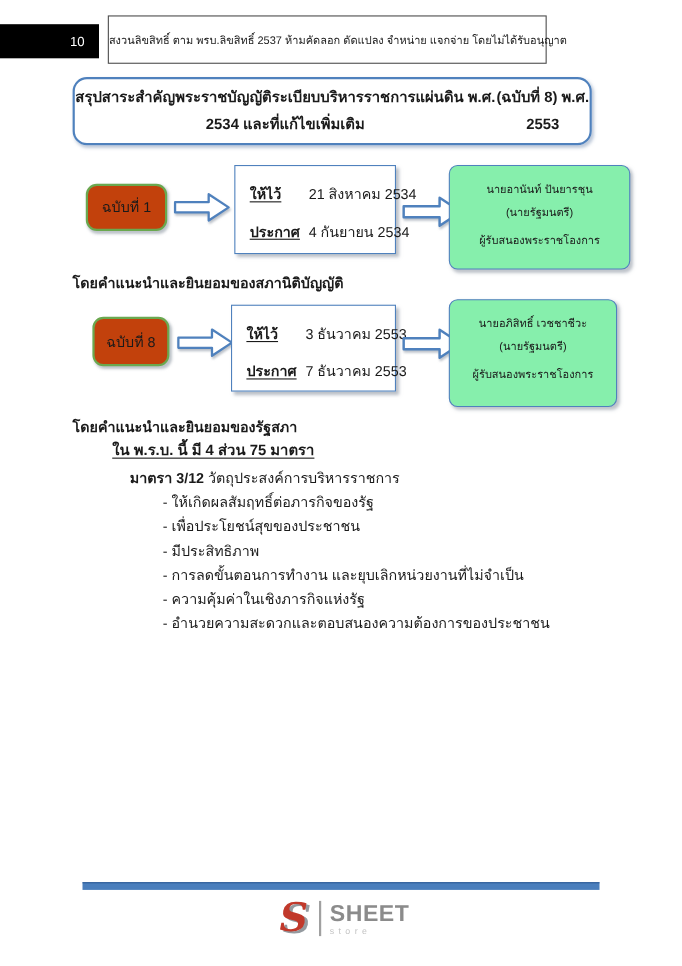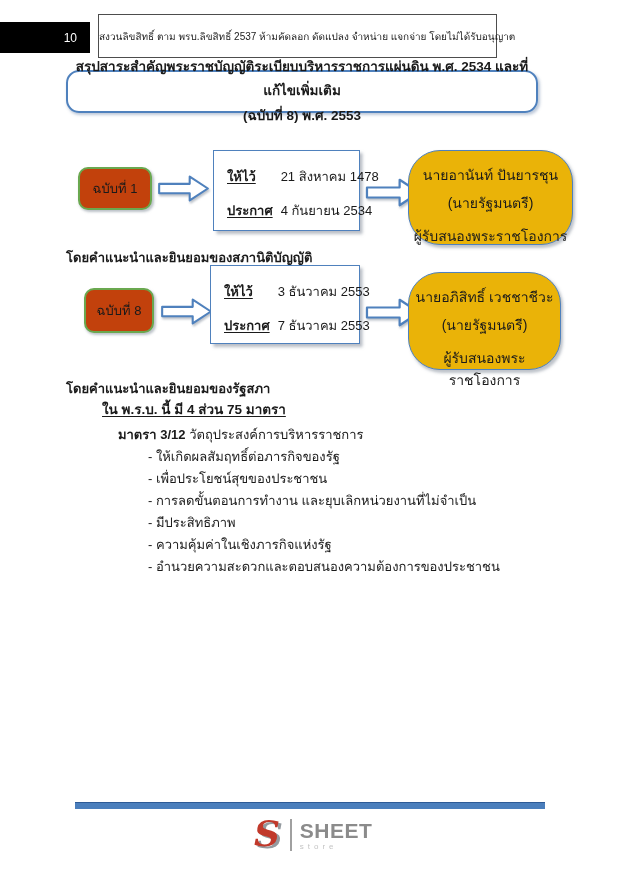--- a/index.html
+++ b/index.html
@@ -16,44 +16,44 @@
     padding-right:13px; box-sizing:border-box;
   }
   .copyright-box {
     position:absolute; left:98px; top:14px; width:399px; height:44px;
     border:1.5px solid #4d4d4d; box-sizing:border-box;
     display:flex; align-items:center; justify-content:flex-start;
     font-size:10px; white-space:nowrap;
   }
   
   .title-box {
-    position:absolute; left:66px; top:70px; width:472px; height:43px;
+    position:absolute; left:66px; top:70px; width:472px; height:62px;
     border:2.5px solid #4f81bd; border-radius:13px; box-sizing:border-box;
     box-shadow:1.5px 2px 3px rgba(110,135,170,.45);
-    display:flex; flex-direction:column; align-items:center; justify-content:center;
+    display:flex; align-items:center; justify-content:center;
     font-weight:bold; font-size:13.5px; line-height:1.8; text-align:center;
   }
   
   .edition-box {
     position:absolute; border:2px solid #6aa84f; border-radius:10px; box-sizing:border-box;
     box-shadow:1.5px 2px 2.5px rgba(145,155,165,.6);
     display:flex; align-items:center; justify-content:center; font-size:13px; background:#c2410c;
   }
   .dates-box {
     position:absolute; border:1.5px solid #4f81bd; box-sizing:border-box;
     box-shadow:2.5px 3px 3px rgba(125,135,150,.55);
     font-size:13px; padding:15px 0 0 13px; background:#fff;
   }
   .date-line { margin-bottom:13px; white-space:nowrap; }
   .date-label { display:inline-block; width:50px; font-weight:bold; }
   .date-label u { text-underline-offset:2px; }
   .name-box {
-    position:absolute; border:1.5px solid #4f81bd; border-radius:32px; box-sizing:border-box;
+    position:absolute; border:1.5px solid #4f81bd; border-radius:8px; box-sizing:border-box;
     box-shadow:2px 2.5px 3px rgba(125,135,150,.5);
-    text-align:center; font-size:14px; padding-top:13px; background:#eab308;
+    text-align:center; font-size:10px; padding-top:13px; background:#86efac;
   }
   .name-box .signer-title { margin-top:6px; }
   .name-box .signer-role { margin-top:11px; }
   .flow-arrow { position:absolute; }
   .flow-arrow svg { display:block; filter:drop-shadow(1.5px 2px 1px rgba(130,140,155,.55)); }
   .flow-note { position:absolute; font-weight:bold; font-size:13px; }
   
   .structure-heading {
     position:absolute; left:102px; top:398px;
     font-weight:bold; font-size:13.5px; text-decoration:underline; text-underline-offset:2px;
@@ -97,21 +97,21 @@
     <span>ฉบับที่ 1</span>
   </div>
   <div class="flow-arrow" style="left:157px; top:174px;">
     <svg width="53" height="29" viewBox="0 0 100 56">
       <path d="M3 19 L62 19 L62 5 L97 28 L62 51 L62 37 L3 37 Z" fill="#ffffff" stroke="#4f81bd" stroke-width="4" stroke-linejoin="round"></path>
     </svg>
   </div>
   <div class="dates-box" style="left:213px; top:150px; width:147px; height:81px;">
     <div class="date-line">
       <span class="date-label"><u>ให้ไว้</u></span>
-      <span>21 สิงหาคม 1478</span>
+      <span>21 สิงหาคม 2534</span>
     </div>
     <div class="date-line">
       <span class="date-label"><u>ประกาศ</u></span>
       <span>4 กันยายน 2534</span>
     </div>
   </div>
   <div class="flow-arrow" style="left:364px; top:177px;">
     <svg width="58" height="31" viewBox="0 0 100 56">
       <path d="M3 19 L62 19 L62 5 L97 28 L62 51 L62 37 L3 37 Z" fill="#ffffff" stroke="#4f81bd" stroke-width="4" stroke-linejoin="round"></path>
     </svg>
@@ -124,21 +124,21 @@
   <div class="flow-note" style="left:66px; top:247px;">โดยคำแนะนำและยินยอมของสภานิติบัญญัติ</div>
 
   <div class="edition-box" style="left:84px; top:288px; width:70px; height:45px;">
     <span>ฉบับที่ 8</span>
   </div>
   <div class="flow-arrow" style="left:160px; top:297px;">
     <svg width="53" height="29" viewBox="0 0 100 56">
       <path d="M3 19 L62 19 L62 5 L97 28 L62 51 L62 37 L3 37 Z" fill="#ffffff" stroke="#4f81bd" stroke-width="4" stroke-linejoin="round"></path>
     </svg>
   </div>
-  <div class="dates-box" style="left:210px; top:265px; width:150px; height:79px;">
+  <div class="dates-box" style="left:210px; top:277px; width:150px; height:79px;">
     <div class="date-line">
       <span class="date-label"><u>ให้ไว้</u></span>
       <span>3 ธันวาคม 2553</span>
     </div>
     <div class="date-line">
       <span class="date-label"><u>ประกาศ</u></span>
       <span>7 ธันวาคม 2553</span>
     </div>
   </div>
   <div class="flow-arrow" style="left:364px; top:297px;">
@@ -154,22 +154,22 @@
   <div class="flow-note" style="left:66px; top:378px;">โดยคำแนะนำและยินยอมของรัฐสภา</div>
 
   <div class="structure-heading">ใน พ.ร.บ. นี้ มี 4 ส่วน 75 มาตรา</div>
   <div class="matra-line">
     <span class="matra-label">มาตรา 3/12</span>
     <span>วัตถุประสงค์การบริหารราชการ</span>
   </div>
   <div class="bullet-list">
     <div>- ให้เกิดผลสัมฤทธิ์ต่อภารกิจของรัฐ</div>
     <div>- เพื่อประโยชน์สุขของประชาชน</div>
+    <div>- มีประสิทธิภาพ</div>
     <div>- การลดขั้นตอนการทำงาน และยุบเลิกหน่วยงานที่ไม่จำเป็น</div>
-    <div>- มีประสิทธิภาพ</div>
     <div>- ความคุ้มค่าในเชิงภารกิจแห่งรัฐ</div>
     <div>- อำนวยความสะดวกและตอบสนองความต้องการของประชาชน</div>
   </div>
 
   <div class="footer-bar"></div>
   <div class="footer-logo">
     <svg class="logo-mark" viewBox="0 0 38 44">
       <text x="22" y="35" font-size="36" font-weight="bold" font-style="italic" font-family="'DejaVu Serif',serif" text-anchor="middle" fill="#949a9f">S</text>
       <text x="19" y="33" font-size="36" font-weight="bold" font-style="italic" font-family="'DejaVu Serif',serif" text-anchor="middle" fill="#c1392b">S</text>
     </svg>

